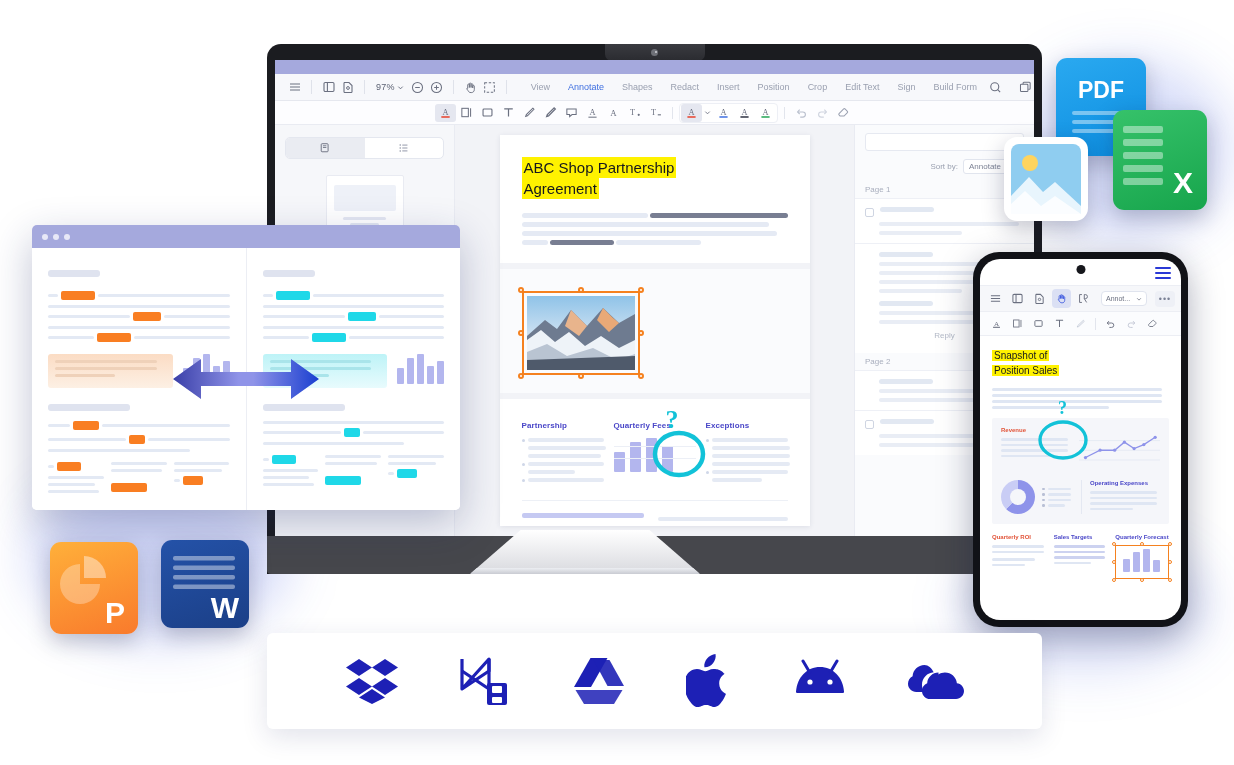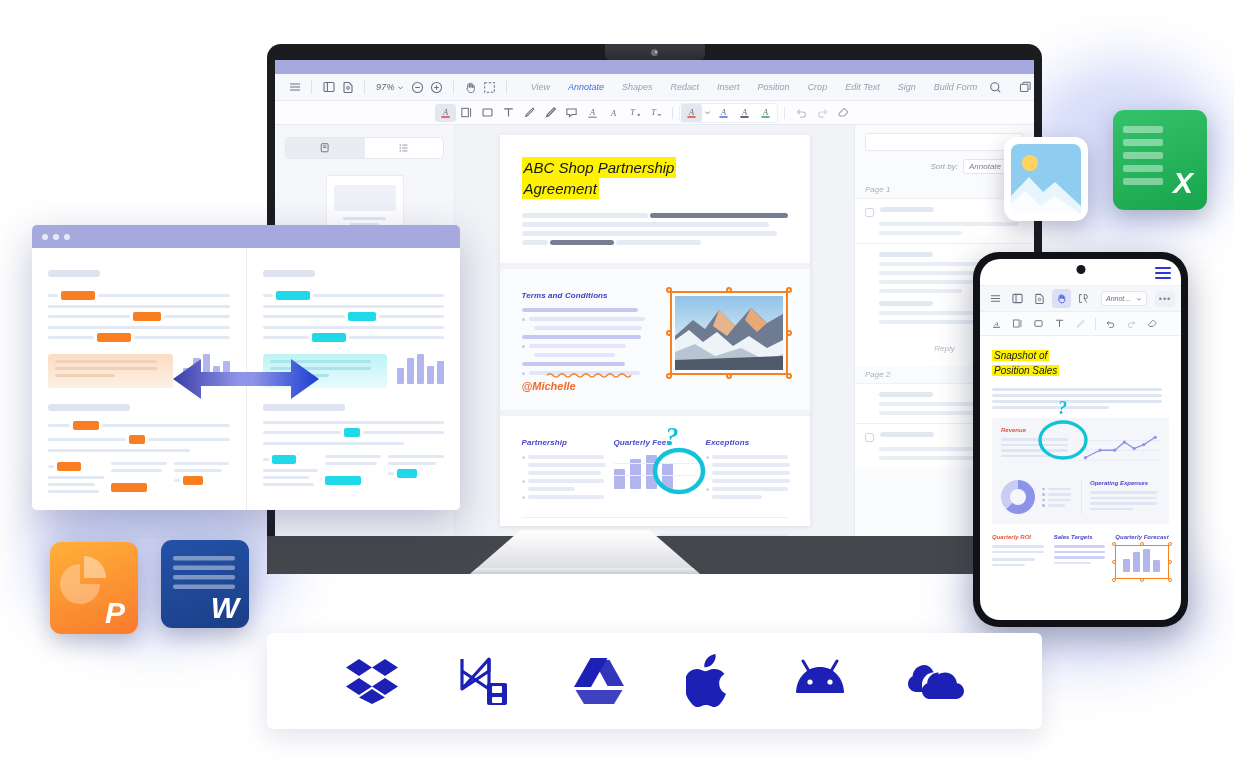--- a/index.html
+++ b/index.html
@@ -2,21 +2,21 @@
 <html><head>
 <meta charset="utf-8">
 <style>
   * { box-sizing: border-box; margin: 0; padding: 0; }
   html, body {
     width: 1234px; height: 765px;
     background: #ffffff;
     font-family: "Liberation Sans", sans-serif;
     overflow: hidden;
   }
-  #stage { position: relative; width: 1170px; height: 765px; font-style: italic; }
+  #stage { position: relative; width: 1170px; height: 765px; }
 
   
   #monitor { position: absolute; left: 267px; top: 44px; width: 775px; height: 530px; }
   .mon-bezel {
     position: absolute; inset: 0;
     background: #1b1c20;
     border-radius: 14px 14px 0 0;
     padding: 16px 8px 0 8px;
   }
   .mon-notch {
@@ -169,21 +169,21 @@
     font-size:8px;color:#7e8496;background:#fff;border:1px solid #e1e5ee;border-radius:3px;
     padding:2px 5px;display:flex;align-items:center;gap:10px;min-width:48px;justify-content:space-between;
   }
   .cm-page{font-size:8px;color:#a9afbe;padding:4px 10px;}
   .cm-item{background:#fff;border-top:1px solid #eef0f6;padding:8px 10px;}
   .cm-head{display:flex;align-items:flex-start;gap:6px;}
   .cm-box{width:9px;height:9px;border:1px solid #cfd5e2;border-radius:2px;flex:none;margin-top:1px;}
   .cm-name{height:5px;width:54px;border-radius:3px;background:#e2e8f2;}
   .cm-dots{margin-left:auto;color:#b9bfcd;font-size:9px;letter-spacing:1px;line-height:6px;}
   .cm-ln{height:4px;border-radius:2px;background:#e9edf5;margin:5px 0 0 14px;}
-  .cm-reply{text-align:center;font-size:8px;color:#b3b9c7;padding:20px 0 5px;}
+  .cm-reply{text-align:center;font-size:8px;color:#b3b9c7;padding:7px 0 5px;}
 
   
   #phone {
     position: absolute; left: 973px; top: 252px; width: 215px; height: 375px;
     background: #111217; border-radius: 26px; padding: 7px;
     box-shadow: 0 10px 34px rgba(20,25,60,.35);
   }
   .ph-screen{width:100%;height:100%;background:#fff;border-radius:20px;overflow:hidden;display:flex;flex-direction:column;}
   .ph-top{height:26px;position:relative;flex:none;}
   .ph-cam{position:absolute;left:50%;top:6px;transform:translateX(-50%);width:9px;height:9px;border-radius:50%;background:#16171c;}
@@ -539,44 +539,20 @@
                 <div class="ln" style="width:96%;"></div>
                 <div style="display:flex;gap:2px;">
                   <div class="ln" style="width:10%;margin:0;"></div>
                   <div class="ln dark" style="width:24%;margin:0;"></div>
                   <div class="ln" style="width:32%;margin:0;"></div>
                 </div>
               </div>
 
               <div class="doc-sec" style="background:#fafbfd;">
                 <div class="tc-wrap">
-                  <div class="tc-left">
-                    <div class="sec-h">Terms and Conditions</div>
-                    <div class="tc-ln" style="width:86%;"></div>
-                    <div class="tc-bullet">
-                        <i></i>
-                        <div class="tc-ln lite" style="width:86%;margin:0;"></div>
-                      </div>
-                    <div class="tc-ln lite" style="width:80%;margin-left:12px;"></div>
-                    <div class="tc-ln" style="width:88%;"></div>
-                    <div class="tc-bullet">
-                        <i></i>
-                        <div class="tc-ln lite" style="width:72%;margin:0;"></div>
-                      </div>
-                    <div class="tc-ln lite" style="width:60%;margin-left:12px;"></div>
-                    <div class="tc-ln" style="width:76%;"></div>
-                    <div class="tc-bullet" style="position:relative;">
-                      <i></i>
-                      <div class="tc-ln lite" style="width:82%;margin:0;"></div>
-                      <svg class="squiggle" style="position:absolute;left:14px;top:1px;" viewBox="0 0 86 7" preserveAspectRatio="none">
-                        <path d="M1 4 Q4 0 7 4 T13 4 T19 4 T25 4 T31 4 T37 4 T43 4 T49 4 T55 4 T61 4 T67 4 T73 4 T79 4 T85 4" fill="none" stroke="#f5811f" stroke-width="1.6"></path>
-                      </svg>
-                    </div>
-                    <div class="mention">@Michelle</div>
-                  </div>
 
                   <div class="imgsel">
                     <div class="frame"></div>
                     <div class="photo">
                       <svg width="100%" height="100%" viewBox="0 0 108 74" preserveAspectRatio="none">
                         <defs>
                           <linearGradient id="sky" x1="0" y1="0" x2="0" y2="1">
                             <stop offset="0%" stop-color="#8fc3e8"></stop>
                               <stop offset="100%" stop-color="#cfe2f2"></stop>
                           </linearGradient>
@@ -904,20 +880,28 @@
     </div>
   </div>
 
   <div class="badge stack-under" id="badge-img">
     <svg width="100%" height="100%" viewBox="0 0 70 70">
       <rect width="70" height="70" rx="8" fill="#8fcdf0"></rect>
       <circle cx="19" cy="19" r="8" fill="#ffd45e"></circle>
       <path d="M0 52 L18 33 L32 48 L44 38 L70 62 L70 70 L0 70Z" fill="#e8f5fd"></path>
       <path d="M0 60 L14 47 L30 62 L44 52 L70 70 L0 70Z" fill="#ffffff" opacity=".8"></path>
     </svg>
+  </div>
+  <div class="badge" id="badge-pdf">
+    <span>PDF</span>
+    <div class="blines">
+        <i></i>
+        <i></i>
+        <i></i>
+      </div>
   </div>
   <div class="badge stack-over" id="badge-xls">
     <svg style="position:absolute;left:10px;top:16px;" width="40" height="62" viewBox="0 0 40 62">
       <g fill="rgba(255,255,255,.42)">
         <rect y="0" width="40" height="7" rx="2"></rect>
           <rect y="13" width="40" height="7" rx="2"></rect>
         <rect y="26" width="40" height="7" rx="2"></rect>
           <rect y="39" width="40" height="7" rx="2"></rect>
         <rect y="52" width="40" height="7" rx="2"></rect>
       </g>

